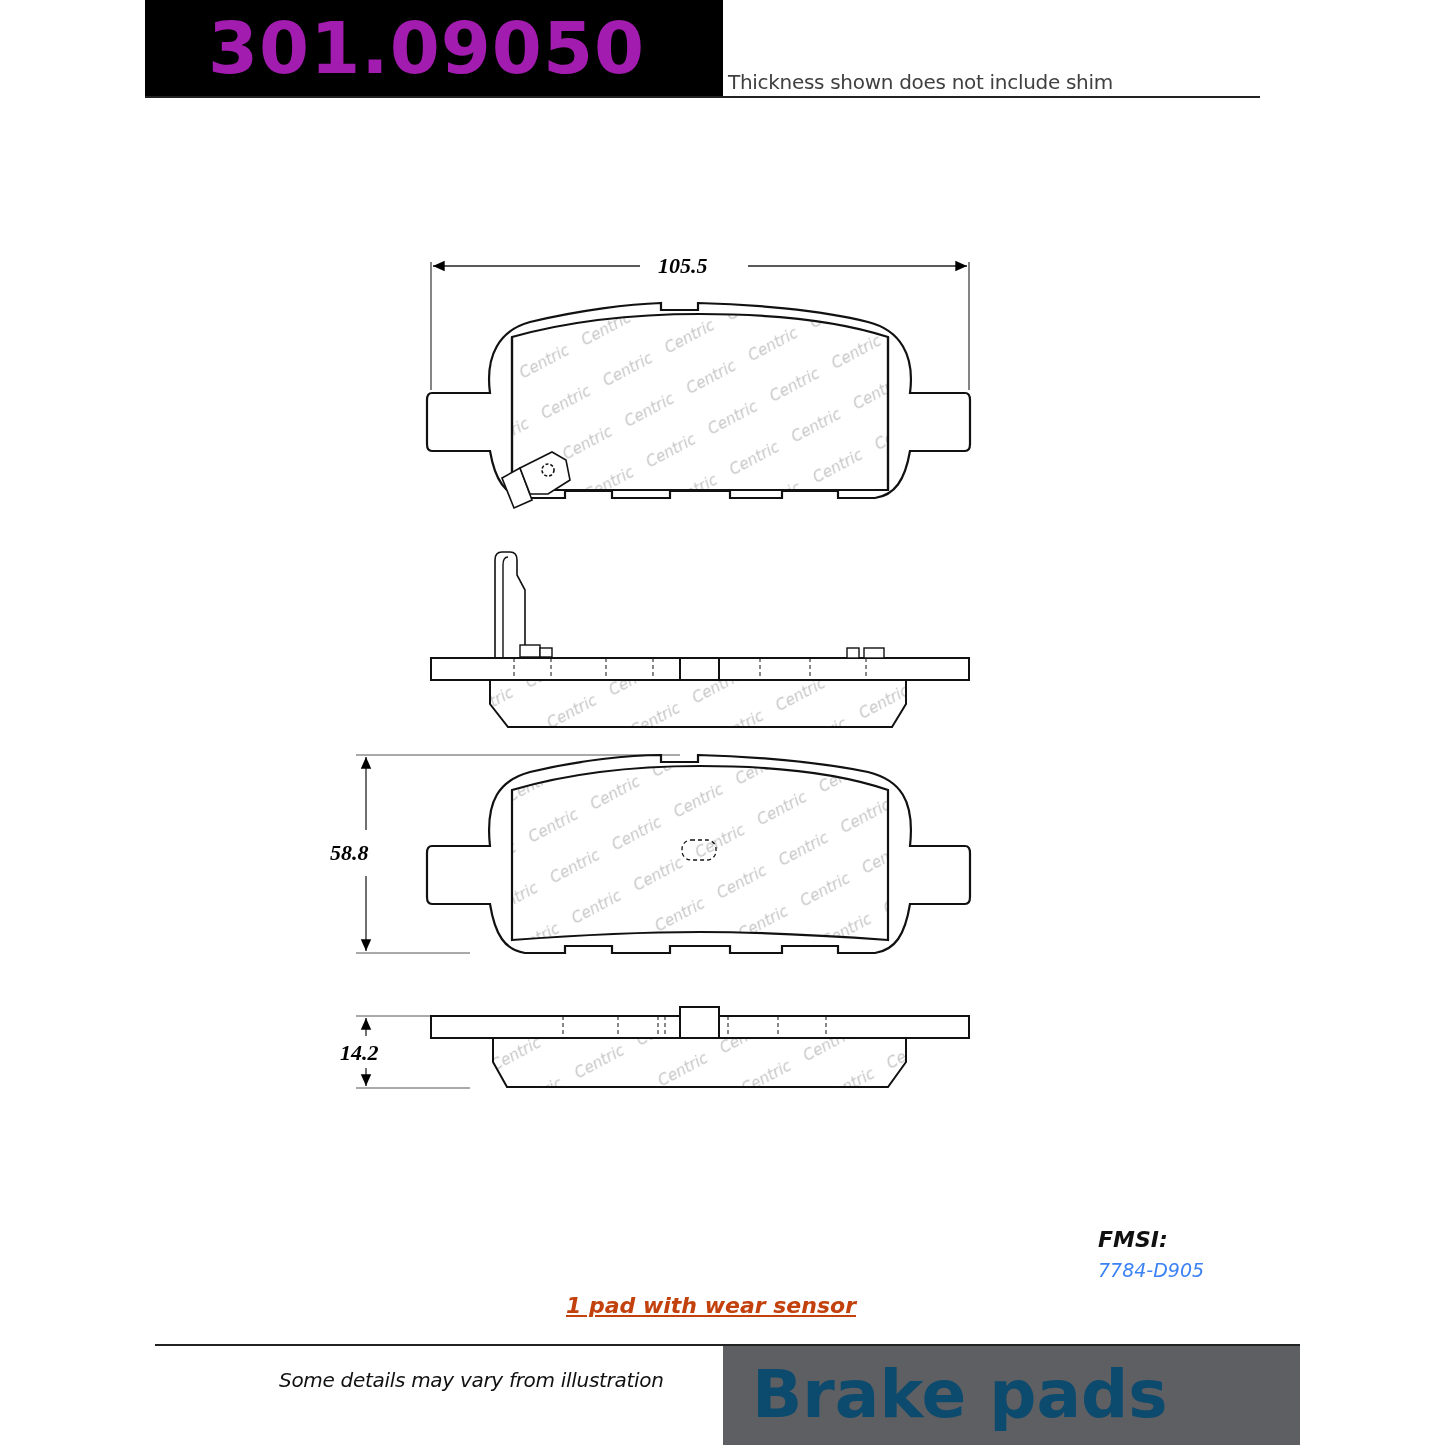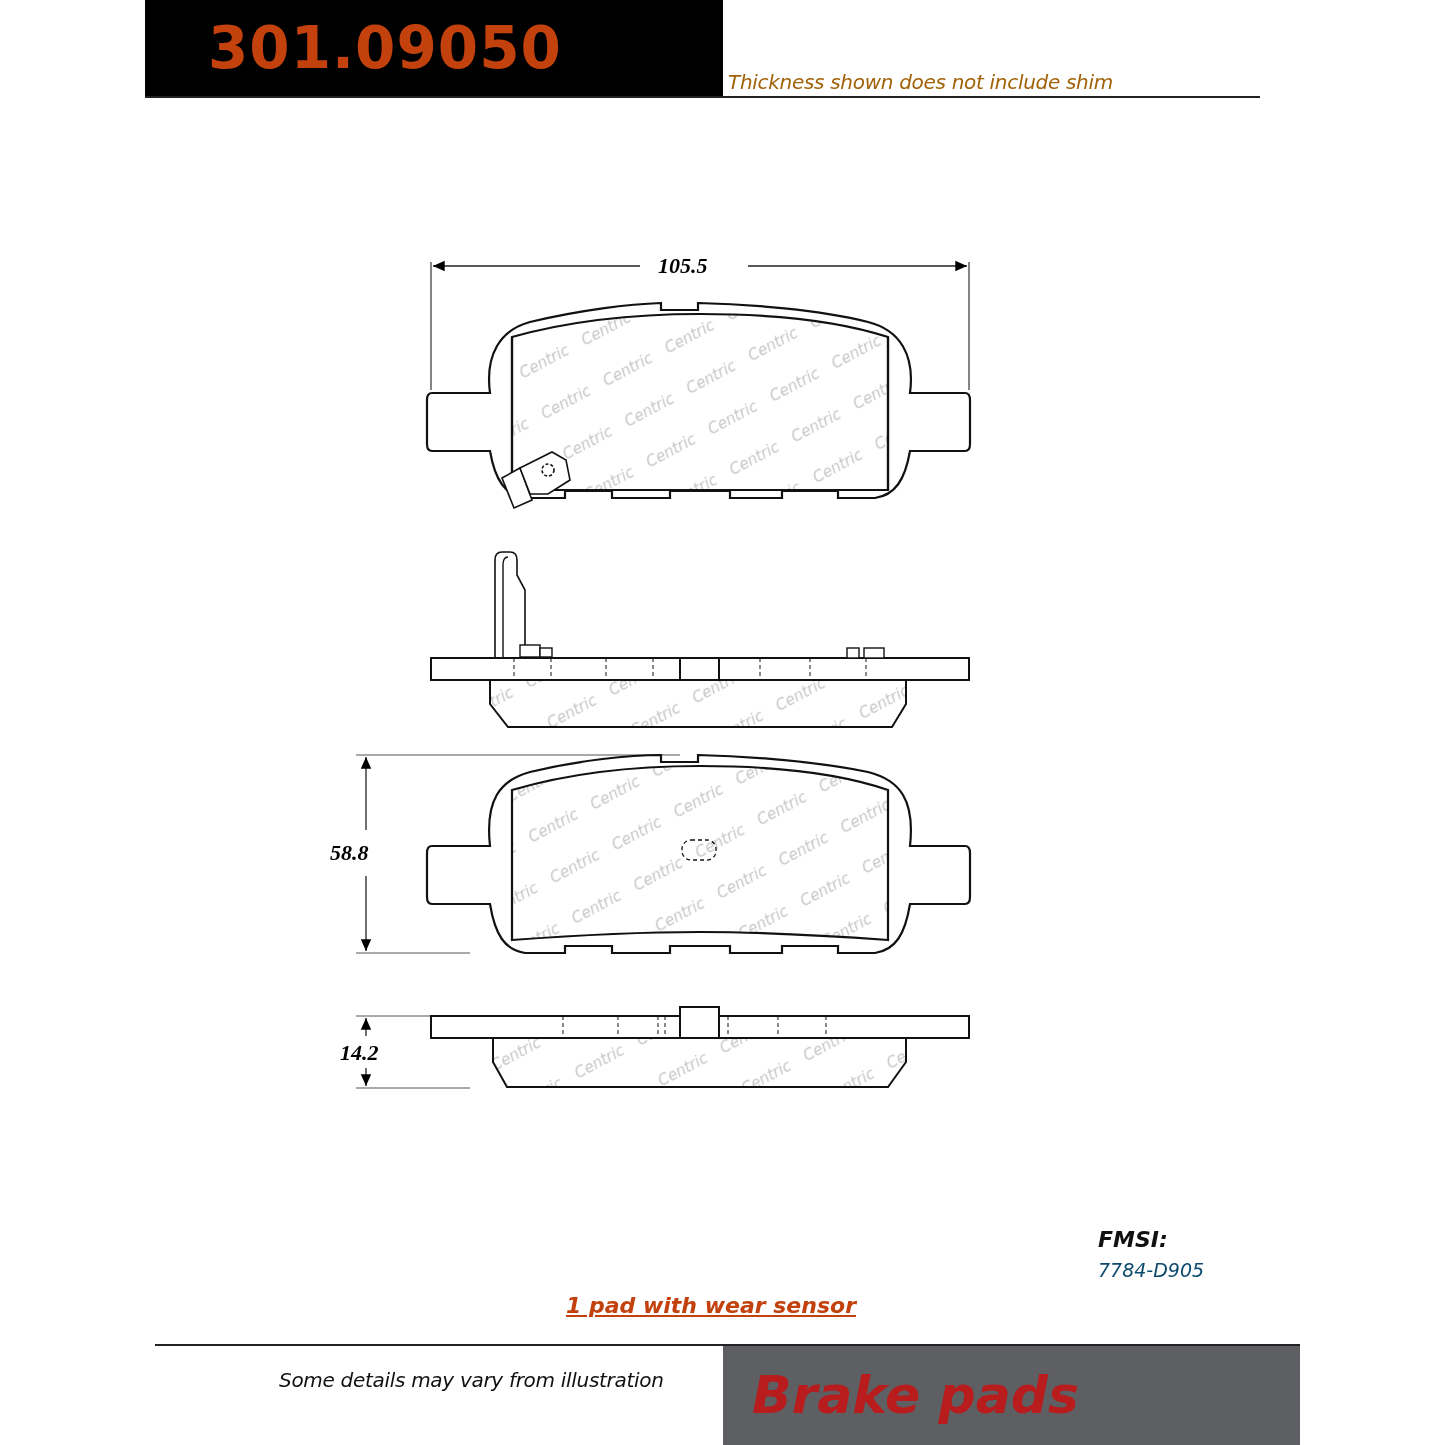--- a/index.html
+++ b/index.html
@@ -1,28 +1,28 @@
 <!DOCTYPE html>
 <html><head>
 <meta charset="utf-8">
 <style>
   html, body { margin:0; padding:0; background:#fff; }
   body { width:1445px; height:1445px; position:relative; overflow:hidden; font-family:"DejaVu Sans", sans-serif; }
   .header-block { position:absolute; left:145px; top:0; width:578px; height:97px; background:#000; }
-  .part-number { position:absolute; left:208px; top:8px; font-family:"DejaVu Sans", sans-serif; font-weight:bold; font-size:58px; color:#c2410c; letter-spacing:1px; line-height:80px; }
+  .part-number { position:absolute; left:208px; top:8px; font-family:"DejaVu Sans", sans-serif; font-weight:bold; font-size:72px; color:#a21caf; letter-spacing:1px; line-height:80px; }
   .header-line { position:absolute; left:145px; top:96px; width:1115px; height:2px; background:#222; }
-  .thickness-note { position:absolute; left:728px; top:70px; font-size:20px; font-style:italic; color:#a16207; font-family:"DejaVu Sans", sans-serif; letter-spacing:-0.3px;text-align:center; }
+  .thickness-note { position:absolute; left:728px; top:70px; font-size:20px; color:#404040; font-family:"DejaVu Sans", sans-serif; letter-spacing:-0.3px;text-align:center; }
   .dim-label { position:absolute; font-family:Liberation Serif, serif; font-weight:bold; font-style:italic; font-size:22px; color:#000; }
   .fmsi-label { position:absolute; left:1098px; top:1227px; font-size:22px; font-weight:bold; font-style:italic; color:#111;text-align:right; }
-  .fmsi-code { position:absolute; left:1098px; top:1259px; font-size:19px; font-style:italic; color:#0c4a6e; }
+  .fmsi-code { position:absolute; left:1098px; top:1259px; font-size:19px; font-style:italic; color:#3b82f6; }
   .wear-note { position:absolute; left:566px; top:1293px; font-size:22px; font-weight:bold; font-style:italic; color:#c2410c;text-decoration:underline; }
   .footer-line { position:absolute; left:155px; top:1344px; width:1145px; height:2px; background:#222; }
   .footer-note { position:absolute; left:279px; top:1350px; font-size:20px; font-style:italic; color:#111; letter-spacing:-0.3px;margin-top:18px; }
   .footer-block { position:absolute; left:723px; top:1346px; width:577px; height:99px; background:#5d5f62; }
-  .category-label { position:absolute; left:752px; top:1350px; font-size:52px; font-weight:bold; font-style:italic; color:#b91c1c; line-height:90px; }
+  .category-label { position:absolute; left:752px; top:1350px; font-size:66px; font-weight:bold; color:#0c4a6e; line-height:90px; }
   svg.drawing { position:absolute; left:0; top:0; }
 </style>
 </head>
 <body>
 
 <div class="header-block"></div>
 <div class="part-number">301.09050</div>
 <div class="thickness-note">Thickness shown does not include shim</div>
 <div class="header-line"></div>
 

